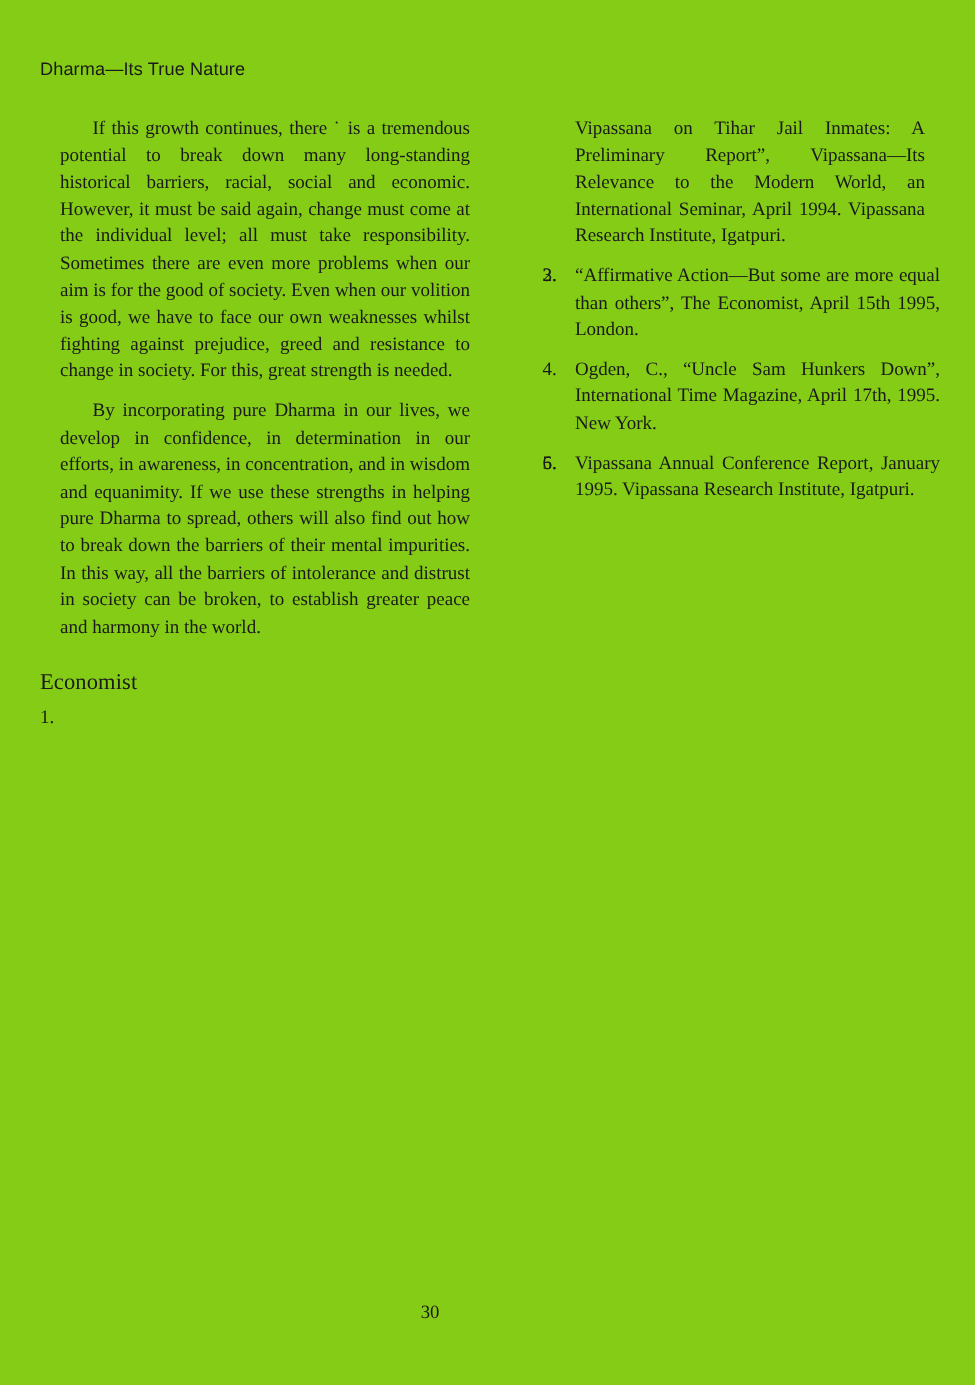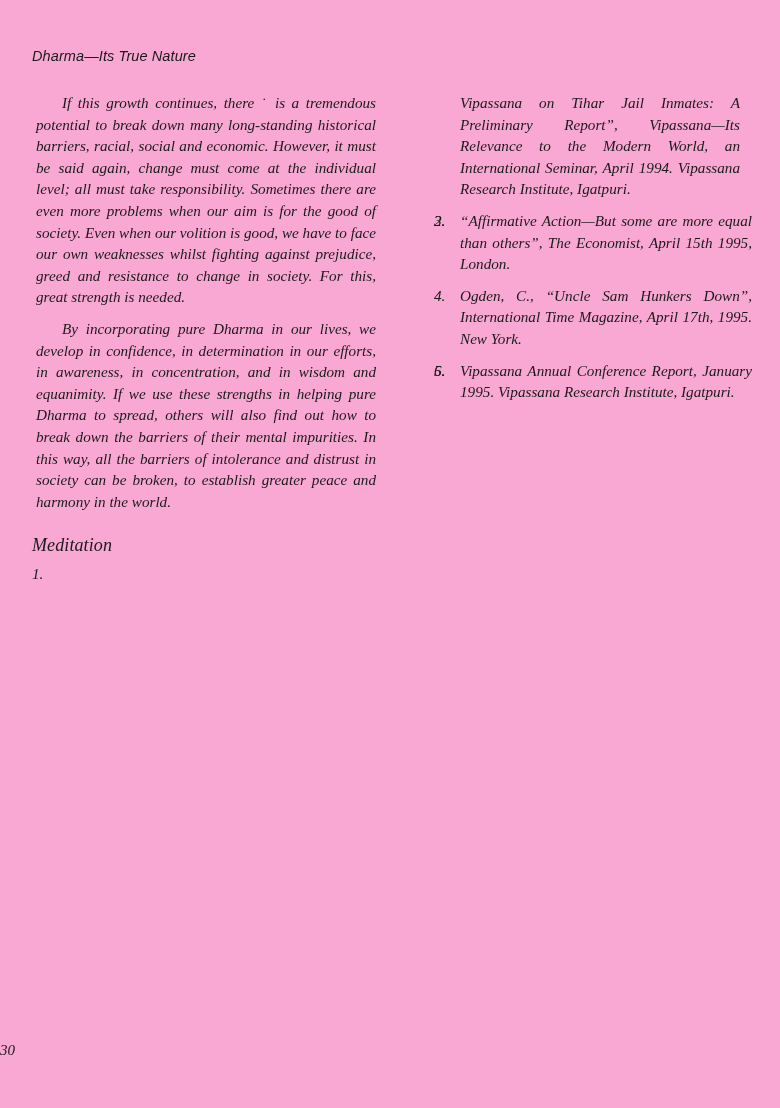--- a/index.html
+++ b/index.html
@@ -8,23 +8,22 @@
     background: #ffffff;
   }
   body {
     font-family: "Liberation Serif", "DejaVu Serif", serif;
     color: #1a1a1a;
   }
   .page {
     position: relative;
     width: 780px;
     height: 1108px;
-    background: #f9a8d4;
+    background: #84cc16;
     overflow: hidden;
-    font-style: italic;
   }
   .running-header {
     position: absolute;
     left: 32px;
     top: 48px;
     font-family: "Liberation Sans", "DejaVu Sans", sans-serif;
     font-size: 14.5px;
     letter-spacing: 0.1px;
     color: #1a1a1a;
     white-space: nowrap;
@@ -41,21 +40,21 @@
   }
   .col-left {
     left: 32px;
     width: 344px;
   }
   .col-right {
     left: 434px;
     width: 318px;
   }
   .body-par {
-    margin: 0 0 0 4px;
+    margin: 0 0 0 16px;
     text-align: justify;
     text-justify: inter-word;
     font-size: 15.2px;
     line-height: 21.6px;
     text-indent: 26px;
     hyphens: none;
   }
   .body-par + .body-par {
     margin-top: 10px;
   }
@@ -100,41 +99,41 @@
     text-justify: inter-word;
     padding-left: 26px;
     margin: 0 12px 10px 0;
     hyphens: none;
   }
   .page-number {
     position: absolute;
     left: 0;
     top: 1040px;
     width: 688px;
-    text-align: left;
+    text-align: center;
     font-size: 15px;
     line-height: 20px;
   }
 </style>
 </head>
 <body>
 
 <div class="page">
 
   <div class="running-header">Dharma—Its True Nature</div>
 
   <div class="columns">
 
     <div class="col col-left">
 
       <p class="body-par">If this growth continues, there ˙ is a tremendous potential to break down many long-standing historical barriers, racial, social and economic. However, it must be said again, change must come at the individual level; all must take responsibility. Sometimes there are even more problems when our aim is for the good of society. Even when our volition is good, we have to face our own weaknesses whilst fighting against prejudice, greed and resistance to change in society. For this, great strength is needed.</p>
 
       <p class="body-par">By incorporating pure Dharma in our lives, we develop in confidence, in determination in our efforts, in awareness, in concentration, and in wisdom and equanimity. If we use these strengths in helping pure Dharma to spread, others will also find out how to break down the barriers of their mental impurities. In this way, all the barriers of intolerance and distrust in society can be broken, to establish greater peace and harmony in the world.</p>
 
-      <h2 class="ref-heading">Meditation</h2>
+      <h2 class="ref-heading">Economist</h2>
 
       <ol class="ref-list">
         <li class="ref-item">
           <span class="ref-num">1.</span>
         </li>
       </ol>
 
     </div>
 
     <div class="col col-right">

